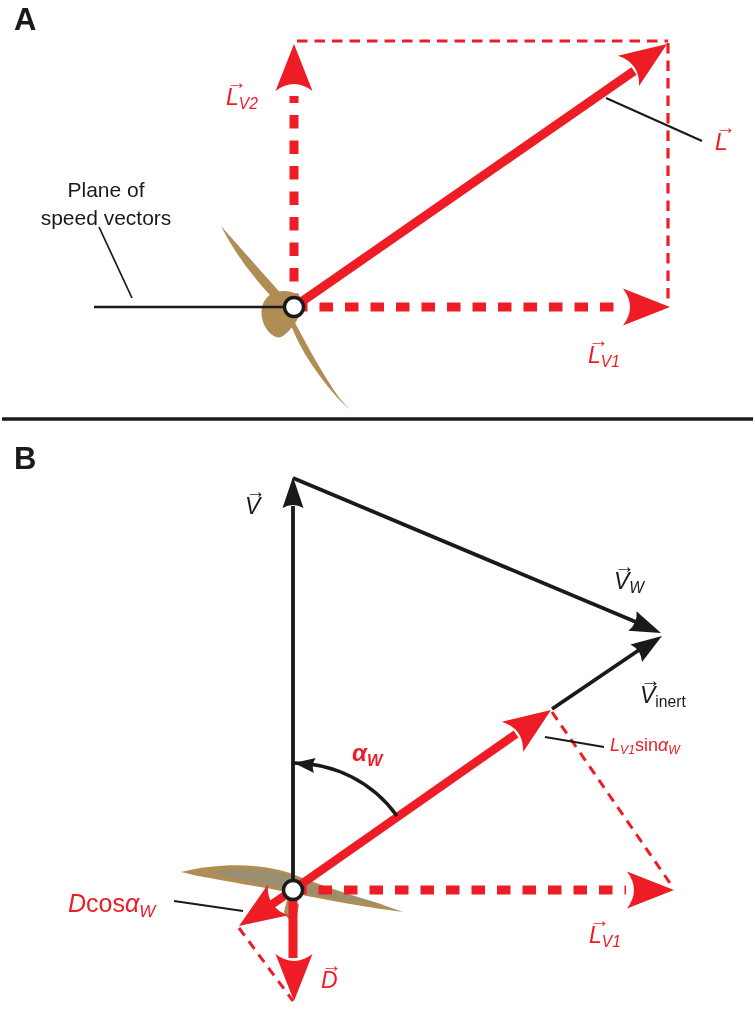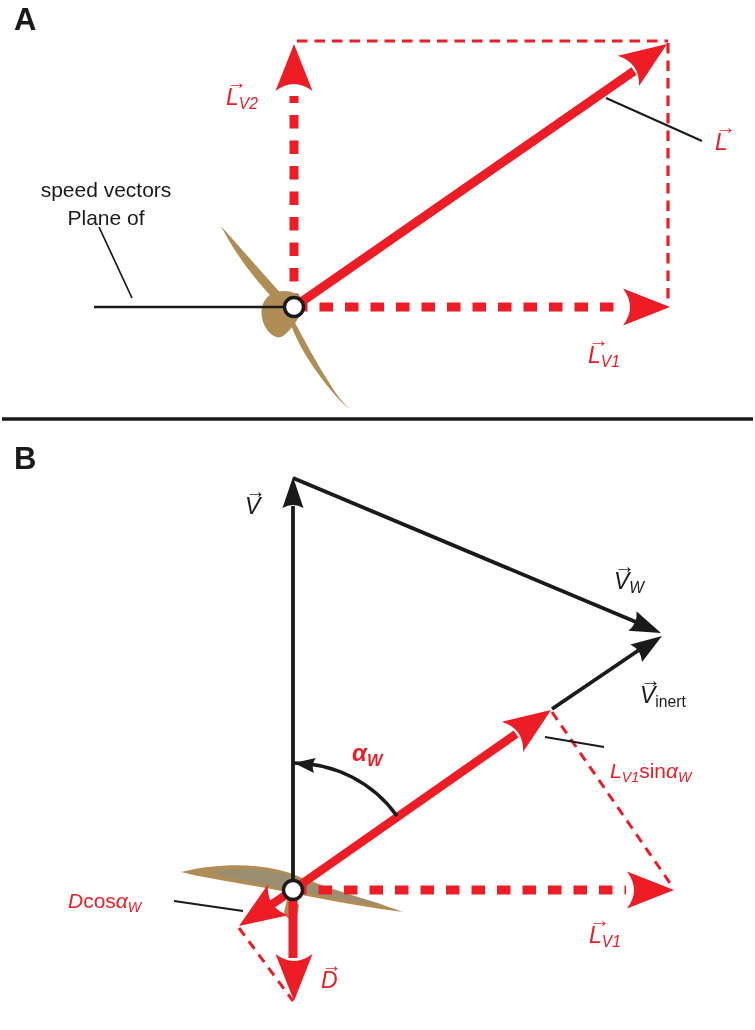--- a/index.html
+++ b/index.html
@@ -108,22 +108,22 @@
       <line class="ks" x1="545" y1="737" x2="604" y2="747" stroke-width="1.8"></line>
       <line class="ks" x1="174" y1="901" x2="243" y2="911" stroke-width="1.8"></line>
 
       <circle cx="293" cy="890" r="9.5" fill="#ffffff" stroke="#1a1a1a" stroke-width="3.4"></circle>
     </g>
   </svg>
 
   <div class="panel-tag" style="left:14px;top:4px;">A</div>
 
   <div class="caption">
+    <div>Plane of</div>
     <div>speed vectors</div>
-    <div>Plane of</div>
   </div>
 
   <div class="lbl red" style="left:226px;top:85px;">
     <span class="vec"><span class="oarr">→</span><span>L</span></span><sub>V2</sub>
   </div>
 
   <div class="lbl red" style="left:715px;top:130px;">
     <span class="vec"><span class="oarr">→</span><span>L</span></span>
   </div>
 
@@ -142,29 +142,29 @@
   </div>
 
   <div class="lbl" style="left:640px;top:683px;">
     <span class="vec"><span class="oarr">→</span><span>V</span></span><sub class="rmseg">inert</sub>
   </div>
 
   <div class="lbl red" style="left:352px;top:740px;font-size:24px;font-weight:bold;">
     <span>α</span><sub>W</sub>
   </div>
 
-  <div class="lbl red" style="left:610px;top:760px;font-size:21px;">
+  <div class="lbl red" style="left:610px;top:736px;font-size:18px;">
     <span>L</span><sub>V1</sub><span class="rmseg">sin</span><span>α</span><sub>W</sub>
   </div>
 
   <div class="lbl red" style="left:589px;top:923px;">
     <span class="vec"><span class="oarr">→</span><span>L</span></span><sub>V1</sub>
   </div>
 
   <div class="lbl red" style="left:321px;top:968px;">
     <span class="vec"><span class="oarr">→</span><span>D</span></span>
   </div>
 
-  <div class="lbl red" style="left:68px;top:890px;font-size:21px;">
+  <div class="lbl red" style="left:68px;top:890px;font-size:25px;">
     <span>D</span><span class="rmseg">cos</span><span>α</span><sub>W</sub>
   </div>
 
 </div>
 
 </body></html>

